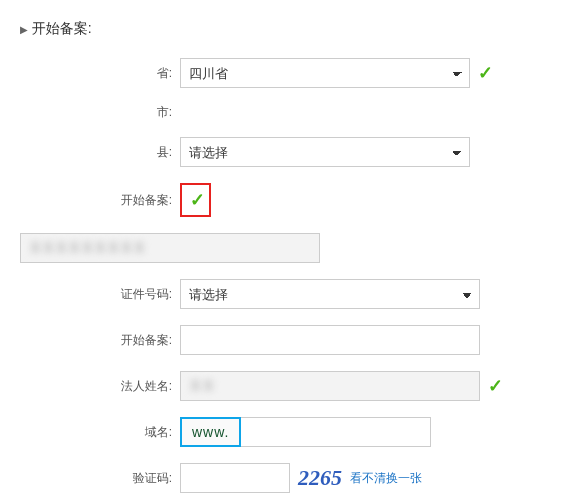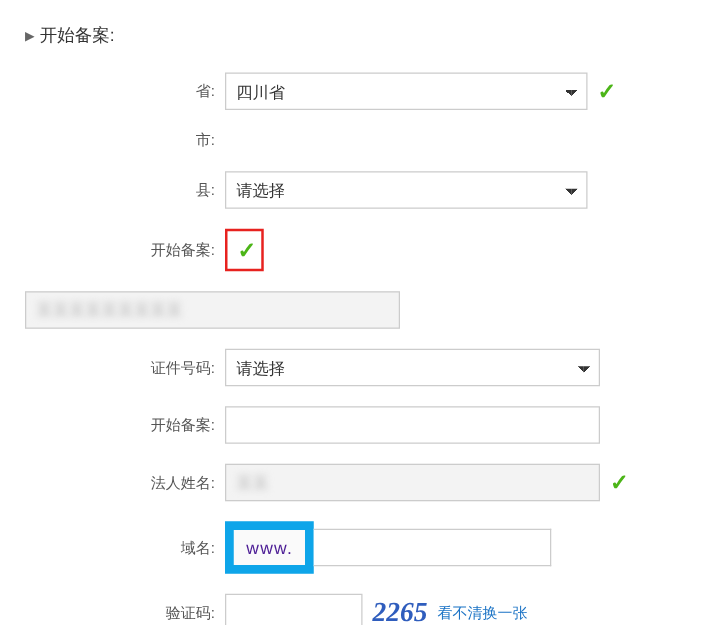--- a/index.html
+++ b/index.html
@@ -8,21 +8,21 @@
     .arrow { font-size: 10px; color: #666; }
     .title { font-size: 14px; font-weight: normal; }
     .form-row { display: flex; align-items: center; margin-bottom: 16px; position: relative; }
     .form-label { width: 160px; text-align: right; padding-right: 8px; color: #555; font-size: 12px; }
     .form-control { height: 30px; border: 1px solid #ccc; padding: 0 8px; font-size: 13px; background: #fff; color: #333; }
     .form-control.select { appearance: none; -webkit-appearance: none; background-image: linear-gradient(45deg, transparent 50%, #333 50%), linear-gradient(135deg, #333 50%, transparent 50%); background-position: calc(100% - 12px) 13px, calc(100% - 7px) 13px; background-size: 5px 5px, 5px 5px; background-repeat: no-repeat; padding-right: 24px; }
     .form-control.readonly { background: #f3f3f3; color: #999; }
     .width-a { width: 290px; }
     .width-b { width: 300px; }
     .highlight-wrap { border: 2px solid #e7221f; padding: 4px; display: flex; align-items: center; }
-    .domain-prefix { display: inline-flex; align-items: center; border: 7px solid #0ea5e9; height: 42px; padding: 0 10px; background: #fafafa; font-size: 14px; letter-spacing: 1px; color: #4c1d95; }
+    .domain-prefix { display: inline-flex; align-items: center; border: 2px solid #0ea5e9; height: 30px; padding: 0 10px; background: #fafafa; font-size: 14px; letter-spacing: 1px; color: #14532d; }
     .domain-input { border-left: none; width: 190px; }
     .captcha-img { display: inline-flex; align-items: center; margin: 0 8px; color: #2f5dbd; font-family: cursive, "Comic Sans MS"; font-style: italic; font-weight: bold; font-size: 22px; }
     .captcha-link { color: #1b73c5; font-size: 12px; cursor: pointer; }
     .check-icon { position: absolute; font-size: 18px; font-weight: bold; color: #4cb518; }
     .check-inside { margin-left: 4px; font-size: 18px; font-weight: bold; color: #4cb518; }
     .blur-text { filter: blur(3px); color: #bbb; user-select: none; }
   </style>
 </head>
 <body>
 

